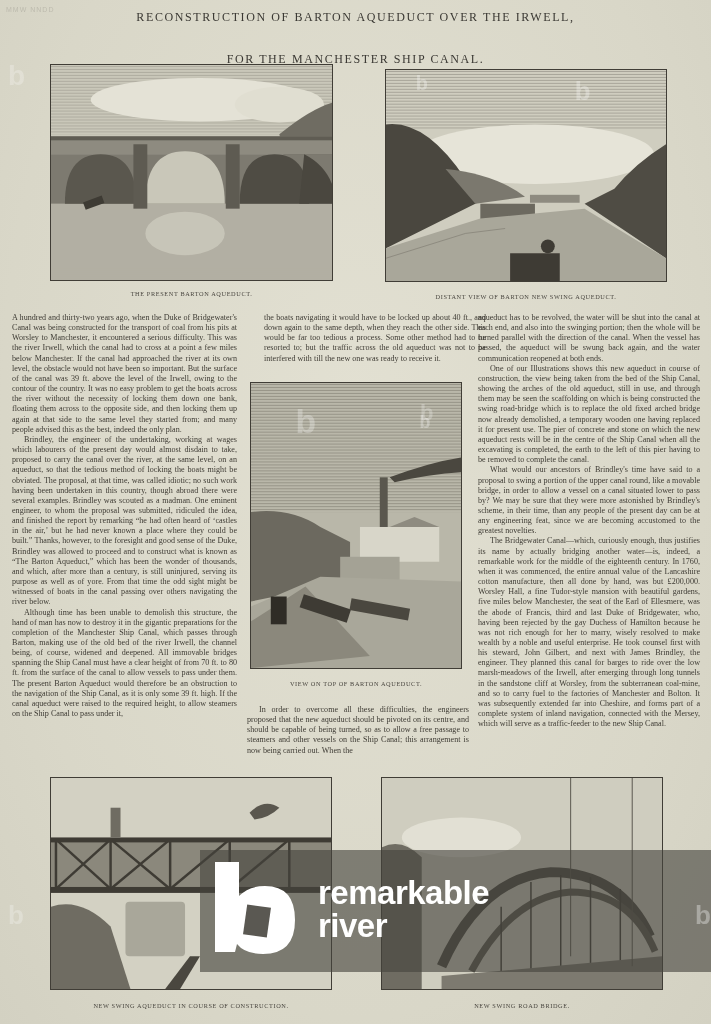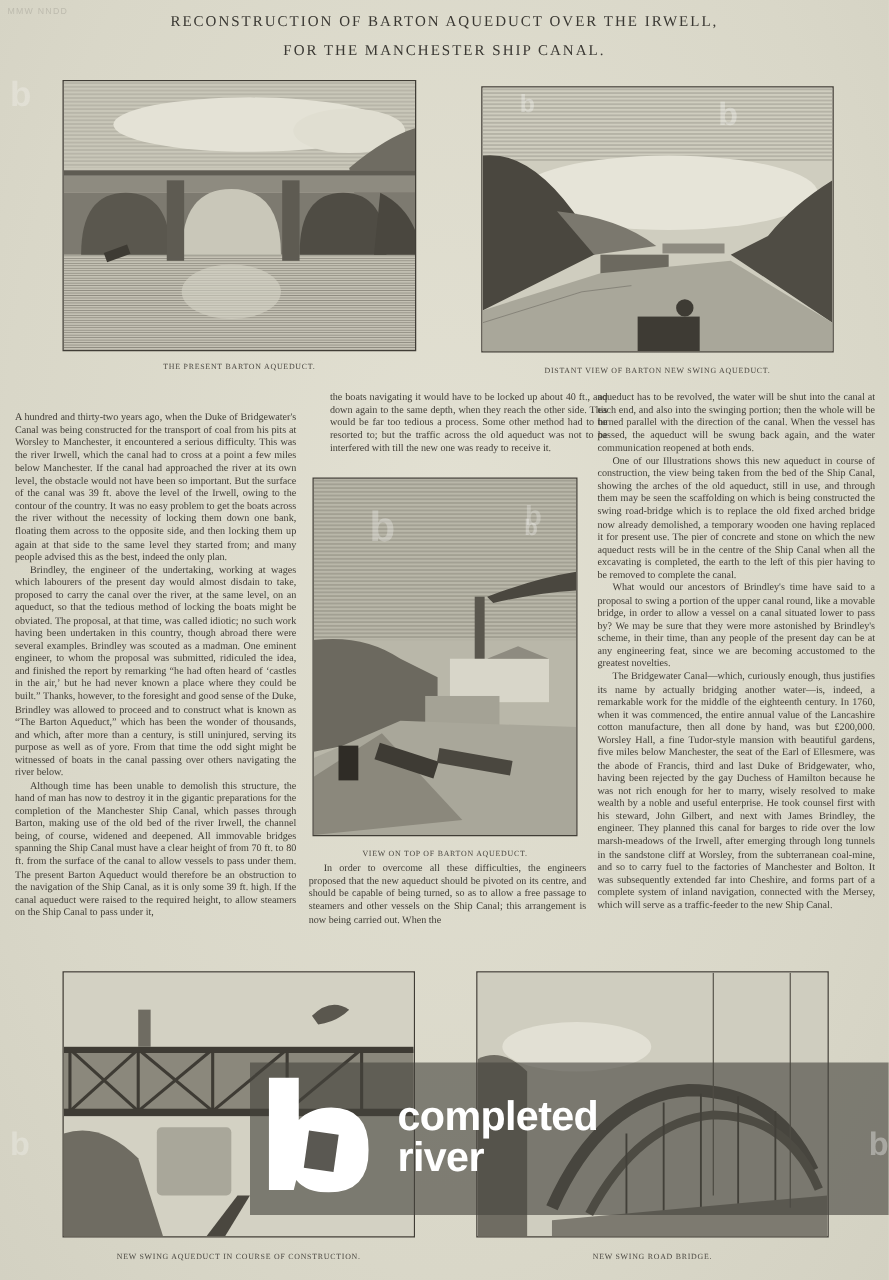--- a/index.html
+++ b/index.html
@@ -7,21 +7,21 @@
   body {
     background: #dcdacb;
     font-family: "DejaVu Serif", "Liberation Serif", serif;
     color: #3d3a33;
     position: relative;
   }
   .page { position: absolute; inset: 0; background: radial-gradient(ellipse at 50% 40%, #e2e0d2 0%, #d9d7c8 70%, #d3d1c2 100%); }
   .ghost-mark { position: absolute; left: 6px; top: 6px; font-size: 7px; letter-spacing: 1px; color: #bdbbae; font-family: "Liberation Sans", sans-serif; }
   .title { position: absolute; left: 0; width: 711px; text-align: center; font-family: "Liberation Serif", serif; color: #3a3833; letter-spacing: 1.6px; }
   .title.l1 { top: 10px; font-size: 12px; }
-  .title.l2 { top: 33px; font-size: 12px; text-align: center; }
+  .title.l2 { top: 52px; font-size: 12px; text-align: center; }
 
   .plate { position: absolute; border: 1.5px solid #403d36; overflow: hidden; }
   .plate svg { display: block; width: 100%; height: 100%; }
   .caption { position: absolute; font-size: 6.3px; letter-spacing: 0.6px; color: #4a4740; text-align: center; font-family: "Liberation Serif", serif; white-space: nowrap; }
 
   .col { position: absolute; font-family: "Liberation Serif", serif; font-size: 8.1px; line-height: 10.15px; color: #3e3b34; text-align: justify; }
   .col p { text-indent: 0; }
   .col p.ind { text-indent: 12px; }
 
   .bm-band { position: absolute; left: 200px; top: 850px; width: 511px; height: 122px; background: rgba(70,68,62,0.62); }
@@ -87,21 +87,21 @@
       <path d="M0 180 L95 150 L200 140 L282 190 L282 213 L0 213 Z" fill="#a9a79a"></path>
       <path d="M0 190 L80 165 L120 160" stroke="#7b786e" stroke-width="0.6" fill="none"></path>
       <rect x="125" y="185" width="50" height="28" fill="#3e3b34"></rect>
       <circle cx="163" cy="178" r="7" fill="#3e3b34"></circle>
       <text x="30" y="20" font-family="Liberation Sans, sans-serif" font-weight="bold" font-size="20" fill="#ffffff" opacity="0.3">b</text>
       <text x="190" y="30" font-family="Liberation Sans, sans-serif" font-weight="bold" font-size="26" fill="#ffffff" opacity="0.3">b</text>
     </svg>
   </div>
   <div class="caption" style="left:385px;top:293px;width:282px;">DISTANT VIEW OF BARTON NEW SWING AQUEDUCT.</div>
 
-  <div class="col" style="left:12px;top:313px;width:225px;margin-top:16px;">
+  <div class="col" style="left:12px;top:313px;width:225px;">
     <p>A hundred and thirty-two years ago, when the Duke of Bridgewater's Canal was being constructed for the transport of coal from his pits at Worsley to Manchester, it encountered a serious difficulty. This was the river Irwell, which the canal had to cross at a point a few miles below Manchester. If the canal had approached the river at its own level, the obstacle would not have been so important. But the surface of the canal was 39 ft. above the level of the Irwell, owing to the contour of the country. It was no easy problem to get the boats across the river without the necessity of locking them down one bank, floating them across to the opposite side, and then locking them up again at that side to the same level they started from; and many people advised this as the best, indeed the only plan.</p>
     <p class="ind">Brindley, the engineer of the undertaking, working at wages which labourers of the present day would almost disdain to take, proposed to carry the canal over the river, at the same level, on an aqueduct, so that the tedious method of locking the boats might be obviated. The proposal, at that time, was called idiotic; no such work having been undertaken in this country, though abroad there were several examples. Brindley was scouted as a madman. One eminent engineer, to whom the proposal was submitted, ridiculed the idea, and finished the report by remarking “he had often heard of ‘castles in the air,’ but he had never known a place where they could be built.” Thanks, however, to the foresight and good sense of the Duke, Brindley was allowed to proceed and to construct what is known as “The Barton Aqueduct,” which has been the wonder of thousands, and which, after more than a century, is still uninjured, serving its purpose as well as of yore. From that time the odd sight might be witnessed of boats in the canal passing over others navigating the river below.</p>
     <p class="ind">Although time has been unable to demolish this structure, the hand of man has now to destroy it in the gigantic preparations for the completion of the Manchester Ship Canal, which passes through Barton, making use of the old bed of the river Irwell, the channel being, of course, widened and deepened. All immovable bridges spanning the Ship Canal must have a clear height of from 70 ft. to 80 ft. from the surface of the canal to allow vessels to pass under them. The present Barton Aqueduct would therefore be an obstruction to the navigation of the Ship Canal, as it is only some 39 ft. high. If the canal aqueduct were raised to the required height, to allow steamers on the Ship Canal to pass under it,</p>
   </div>
 
   <div class="col" style="left:264px;top:313px;width:222px;">
     <p>the boats navigating it would have to be locked up about 40 ft., and down again to the same depth, when they reach the other side. This would be far too tedious a process. Some other method had to be resorted to; but the traffic across the old aqueduct was not to be interfered with till the new one was ready to receive it.</p>
   </div>
 
   <div class="plate" style="left:250px;top:382px;width:212px;height:287px;">
@@ -123,21 +123,21 @@
       <path d="M0 240 L55 205 L120 275 L0 287 Z" fill="#8b887c"></path>
       <rect x="50" y="220" width="50" height="14" fill="#3e3b34" transform="rotate(18 75 227)"></rect>
       <rect x="100" y="222" width="60" height="12" fill="#4a473f" transform="rotate(10 130 228)"></rect>
       <rect x="20" y="215" width="16" height="28" fill="#2f2c26"></rect>
       <text x="45" y="50" font-family="Liberation Sans, sans-serif" font-weight="bold" font-size="34" fill="#ffffff" opacity="0.28">b</text>
       <text x="170" y="45" font-family="Liberation Sans, sans-serif" font-weight="bold" font-size="18" fill="#ffffff" opacity="0.3">b</text>
     </svg>
   </div>
   <div class="caption" style="left:250px;top:680px;width:212px;">VIEW ON TOP OF BARTON AQUEDUCT.</div>
 
-  <div class="col" style="left:247px;top:690px;width:222px;">
+  <div class="col" style="left:247px;top:705px;width:222px;">
     <p class="ind">In order to overcome all these difficulties, the engineers proposed that the new aqueduct should be pivoted on its centre, and should be capable of being turned, so as to allow a free passage to steamers and other vessels on the Ship Canal; this arrangement is now being carried out. When the</p>
   </div>
 
   <div class="col" style="left:478px;top:313px;width:222px;">
     <p>aqueduct has to be revolved, the water will be shut into the canal at each end, and also into the swinging portion; then the whole will be turned parallel with the direction of the canal. When the vessel has passed, the aqueduct will be swung back again, and the water communication reopened at both ends.</p>
     <p class="ind">One of our Illustrations shows this new aqueduct in course of construction, the view being taken from the bed of the Ship Canal, showing the arches of the old aqueduct, still in use, and through them may be seen the scaffolding on which is being constructed the swing road-bridge which is to replace the old fixed arched bridge now already demolished, a temporary wooden one having replaced it for present use. The pier of concrete and stone on which the new aqueduct rests will be in the centre of the Ship Canal when all the excavating is completed, the earth to the left of this pier having to be removed to complete the canal.</p>
     <p class="ind">What would our ancestors of Brindley's time have said to a proposal to swing a portion of the upper canal round, like a movable bridge, in order to allow a vessel on a canal situated lower to pass by? We may be sure that they were more astonished by Brindley's scheme, in their time, than any people of the present day can be at any engineering feat, since we are becoming accustomed to the greatest novelties.</p>
     <p class="ind">The Bridgewater Canal—which, curiously enough, thus justifies its name by actually bridging another water—is, indeed, a remarkable work for the middle of the eighteenth century. In 1760, when it was commenced, the entire annual value of the Lancashire cotton manufacture, then all done by hand, was but £200,000. Worsley Hall, a fine Tudor-style mansion with beautiful gardens, five miles below Manchester, the seat of the Earl of Ellesmere, was the abode of Francis, third and last Duke of Bridgewater, who, having been rejected by the gay Duchess of Hamilton because he was not rich enough for her to marry, wisely resolved to make wealth by a noble and useful enterprise. He took counsel first with his steward, John Gilbert, and next with James Brindley, the engineer. They planned this canal for barges to ride over the low marsh-meadows of the Irwell, after emerging through long tunnels in the sandstone cliff at Worsley, from the subterranean coal-mine, and so to carry fuel to the factories of Manchester and Bolton. It was subsequently extended far into Cheshire, and forms part of a complete system of inland navigation, connected with the Mersey, which will serve as a traffic-feeder to the new Ship Canal.</p>
   </div>
 
@@ -189,20 +189,20 @@
     </svg>
   </div>
   <div class="caption" style="left:381px;top:1002px;width:282px;">NEW SWING ROAD BRIDGE.</div>
 
   <div class="bm-band"></div>
   <svg class="bm-logo" viewBox="0 0 80 92">
     <path d="M0 0 L24 0 L24 34 Q34 24 50 24 Q80 24 80 58 Q80 92 48 92 Q30 92 22 82 L20 90 L0 90 Z" fill="#ffffff"></path>
     <rect x="30" y="44" width="24" height="30" fill="#5a5852" transform="rotate(8 42 59)"></rect>
   </svg>
   <div class="bm-text">
-    <div>completed</div>
+    <div>remarkable</div>
     <div>river</div>
   </div>
   <div class="wm-b" style="left:695px;top:900px;font-size:26px;">b</div>
   <div class="wm-b" style="left:8px;top:60px;font-size:28px;color:rgba(255,255,255,0.25);">b</div>
   <div class="wm-b" style="left:420px;top:400px;font-size:22px;color:rgba(255,255,255,0.25);">b</div>
   <div class="wm-b" style="left:8px;top:900px;font-size:26px;color:rgba(255,255,255,0.25);">b</div>
 </div>
 
 </body></html>

